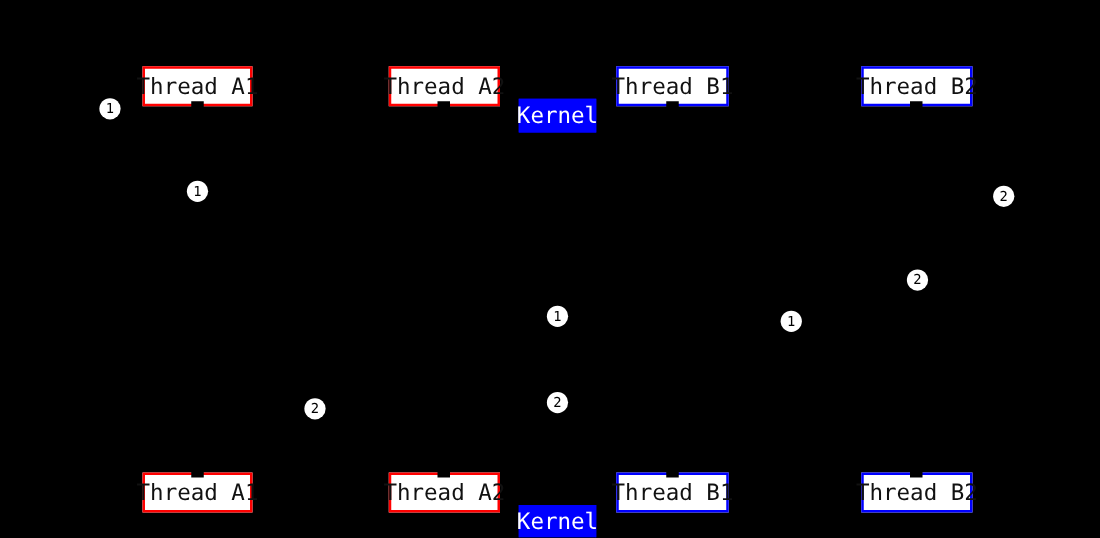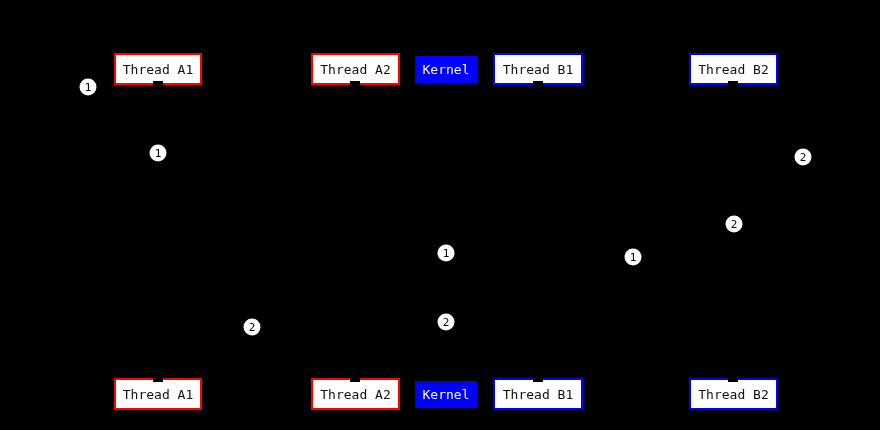--- a/index.html
+++ b/index.html
@@ -14,26 +14,27 @@
     overflow: hidden;
     font-family: "DejaVu Sans Mono", monospace;
   }
   .pbox {
     position: absolute;
     box-sizing: border-box;
     border: 2.5px solid;
     display: flex;
     align-items: center;
     justify-content: center;
-    font-size: 13px;
+    font-size: 18px;
     letter-spacing: 0;
     white-space: nowrap;
   }
   .pbox.solid {
     border-width: 1px;
+    margin-top: 23px;
   }
   .notch {
     position: absolute;
     width: 10px;
     height: 6px;
     background: #000;
   }
   .marker {
     position: absolute;
     width: 17px;

